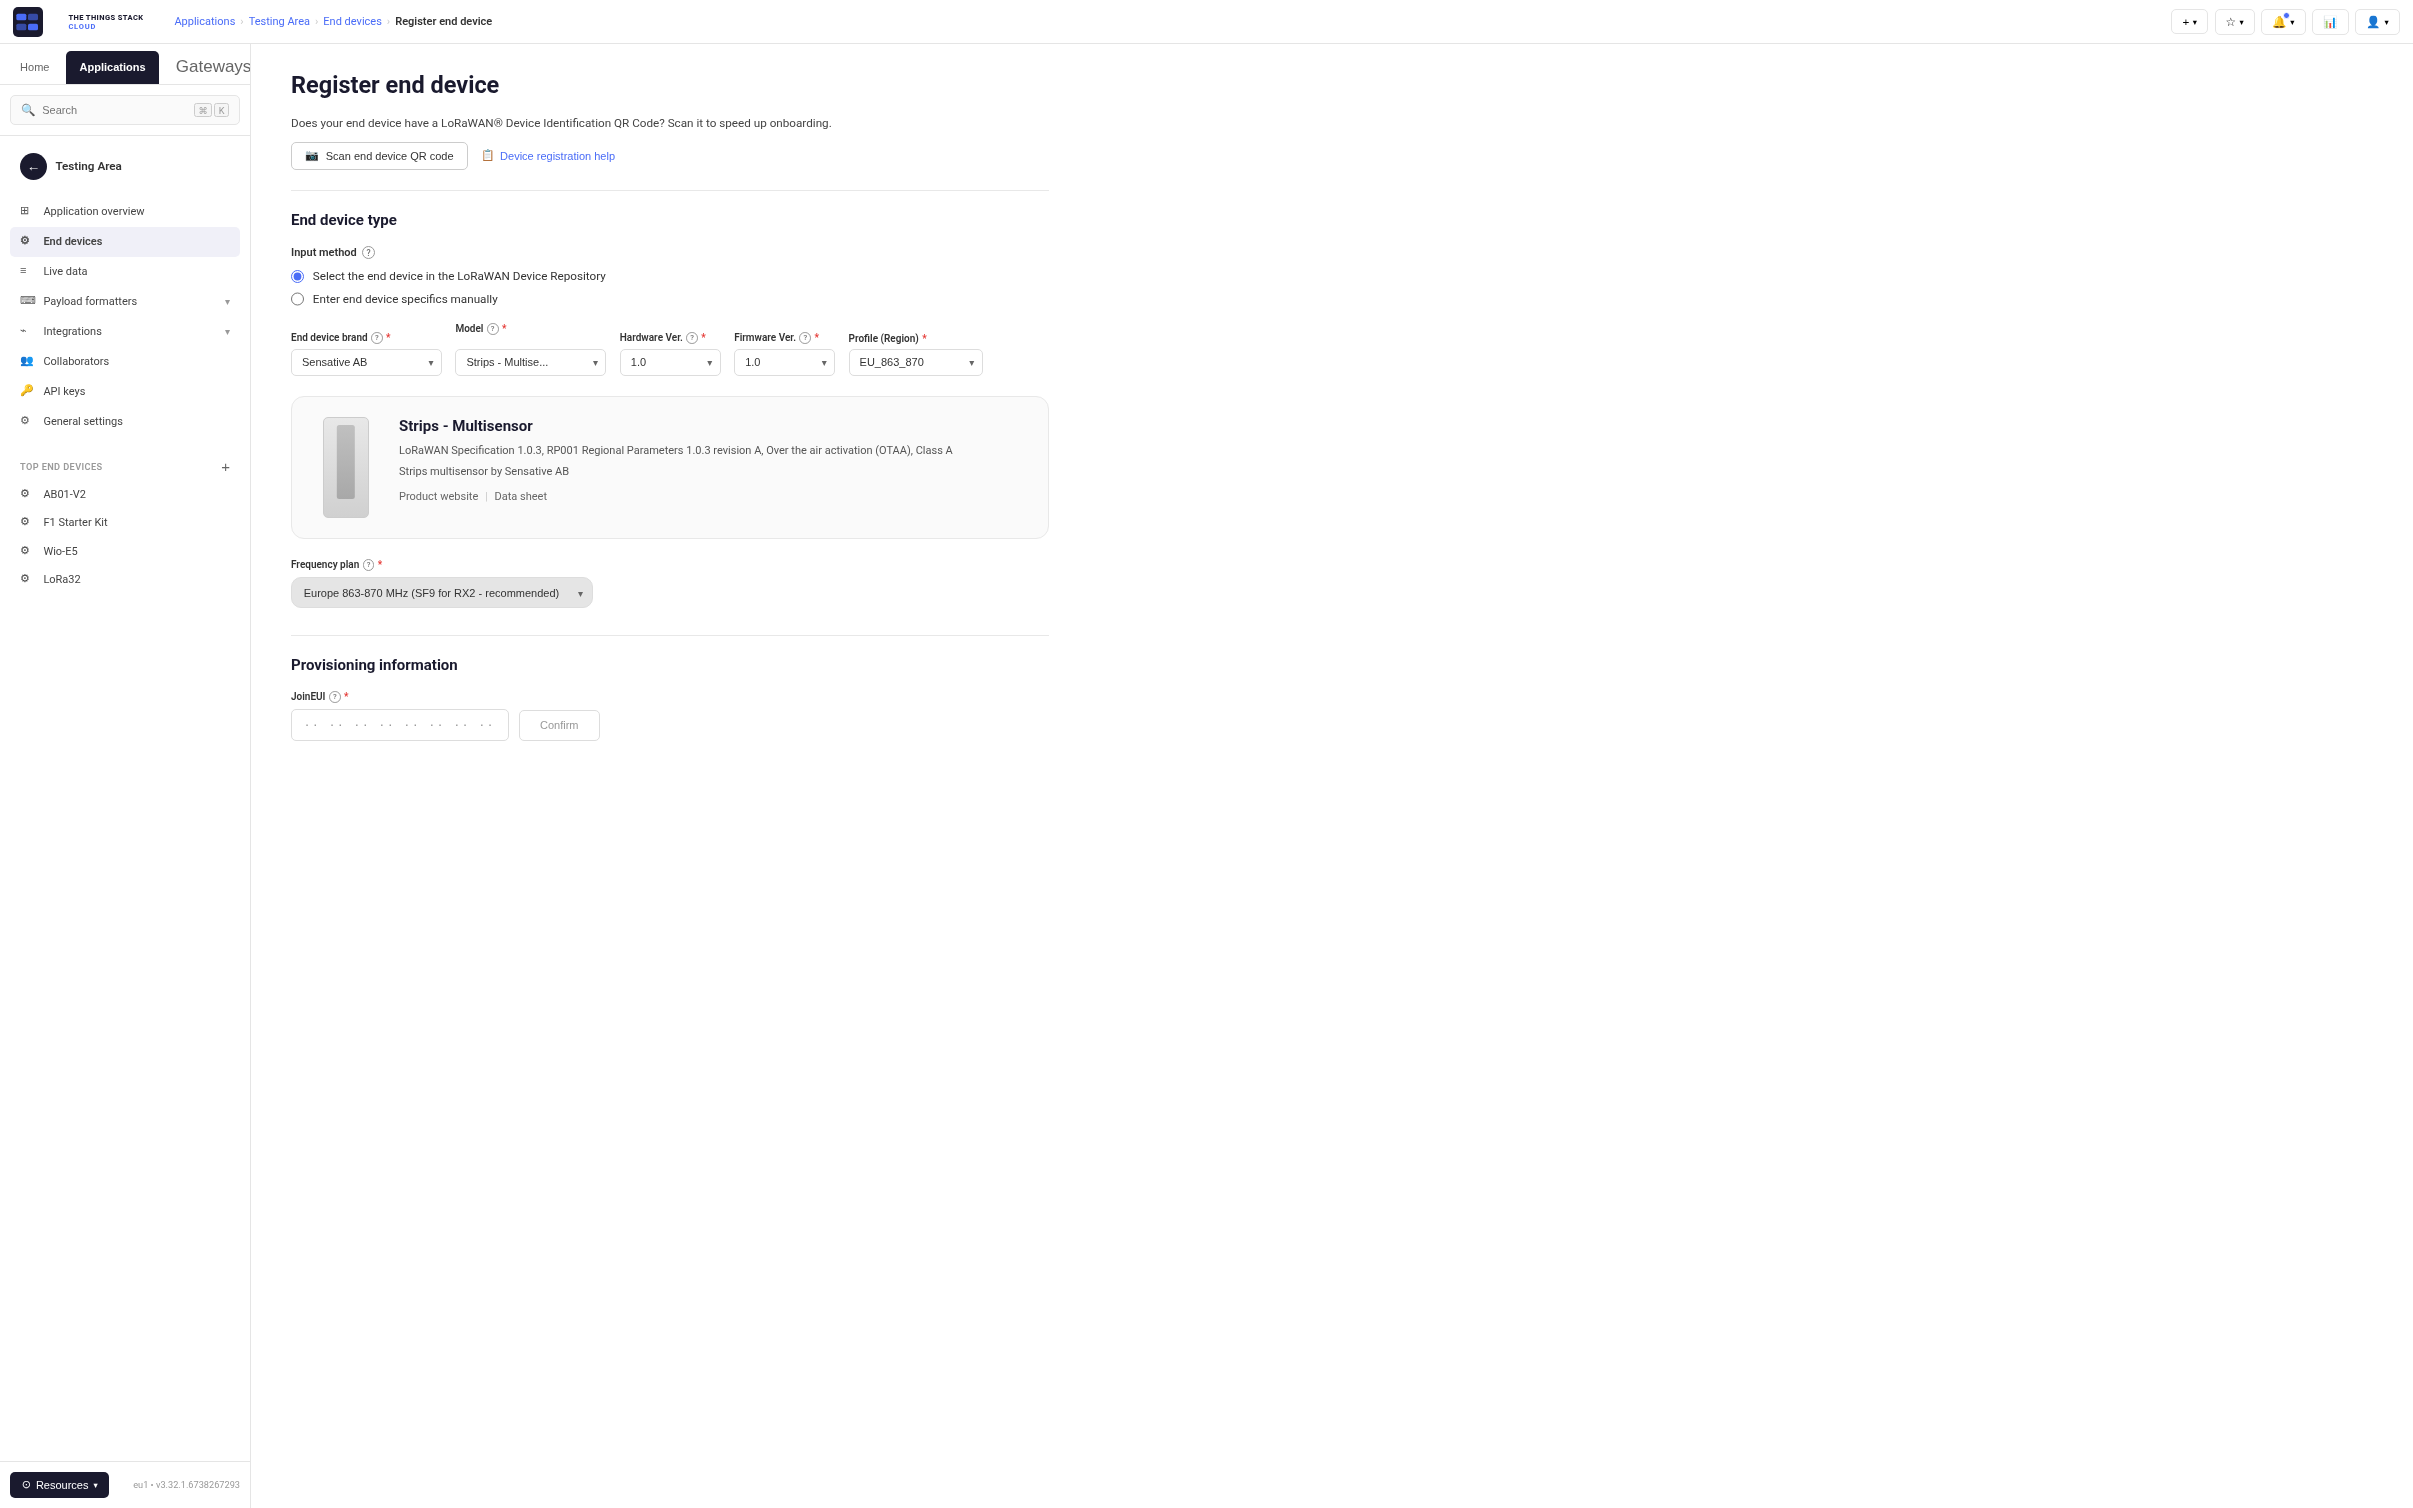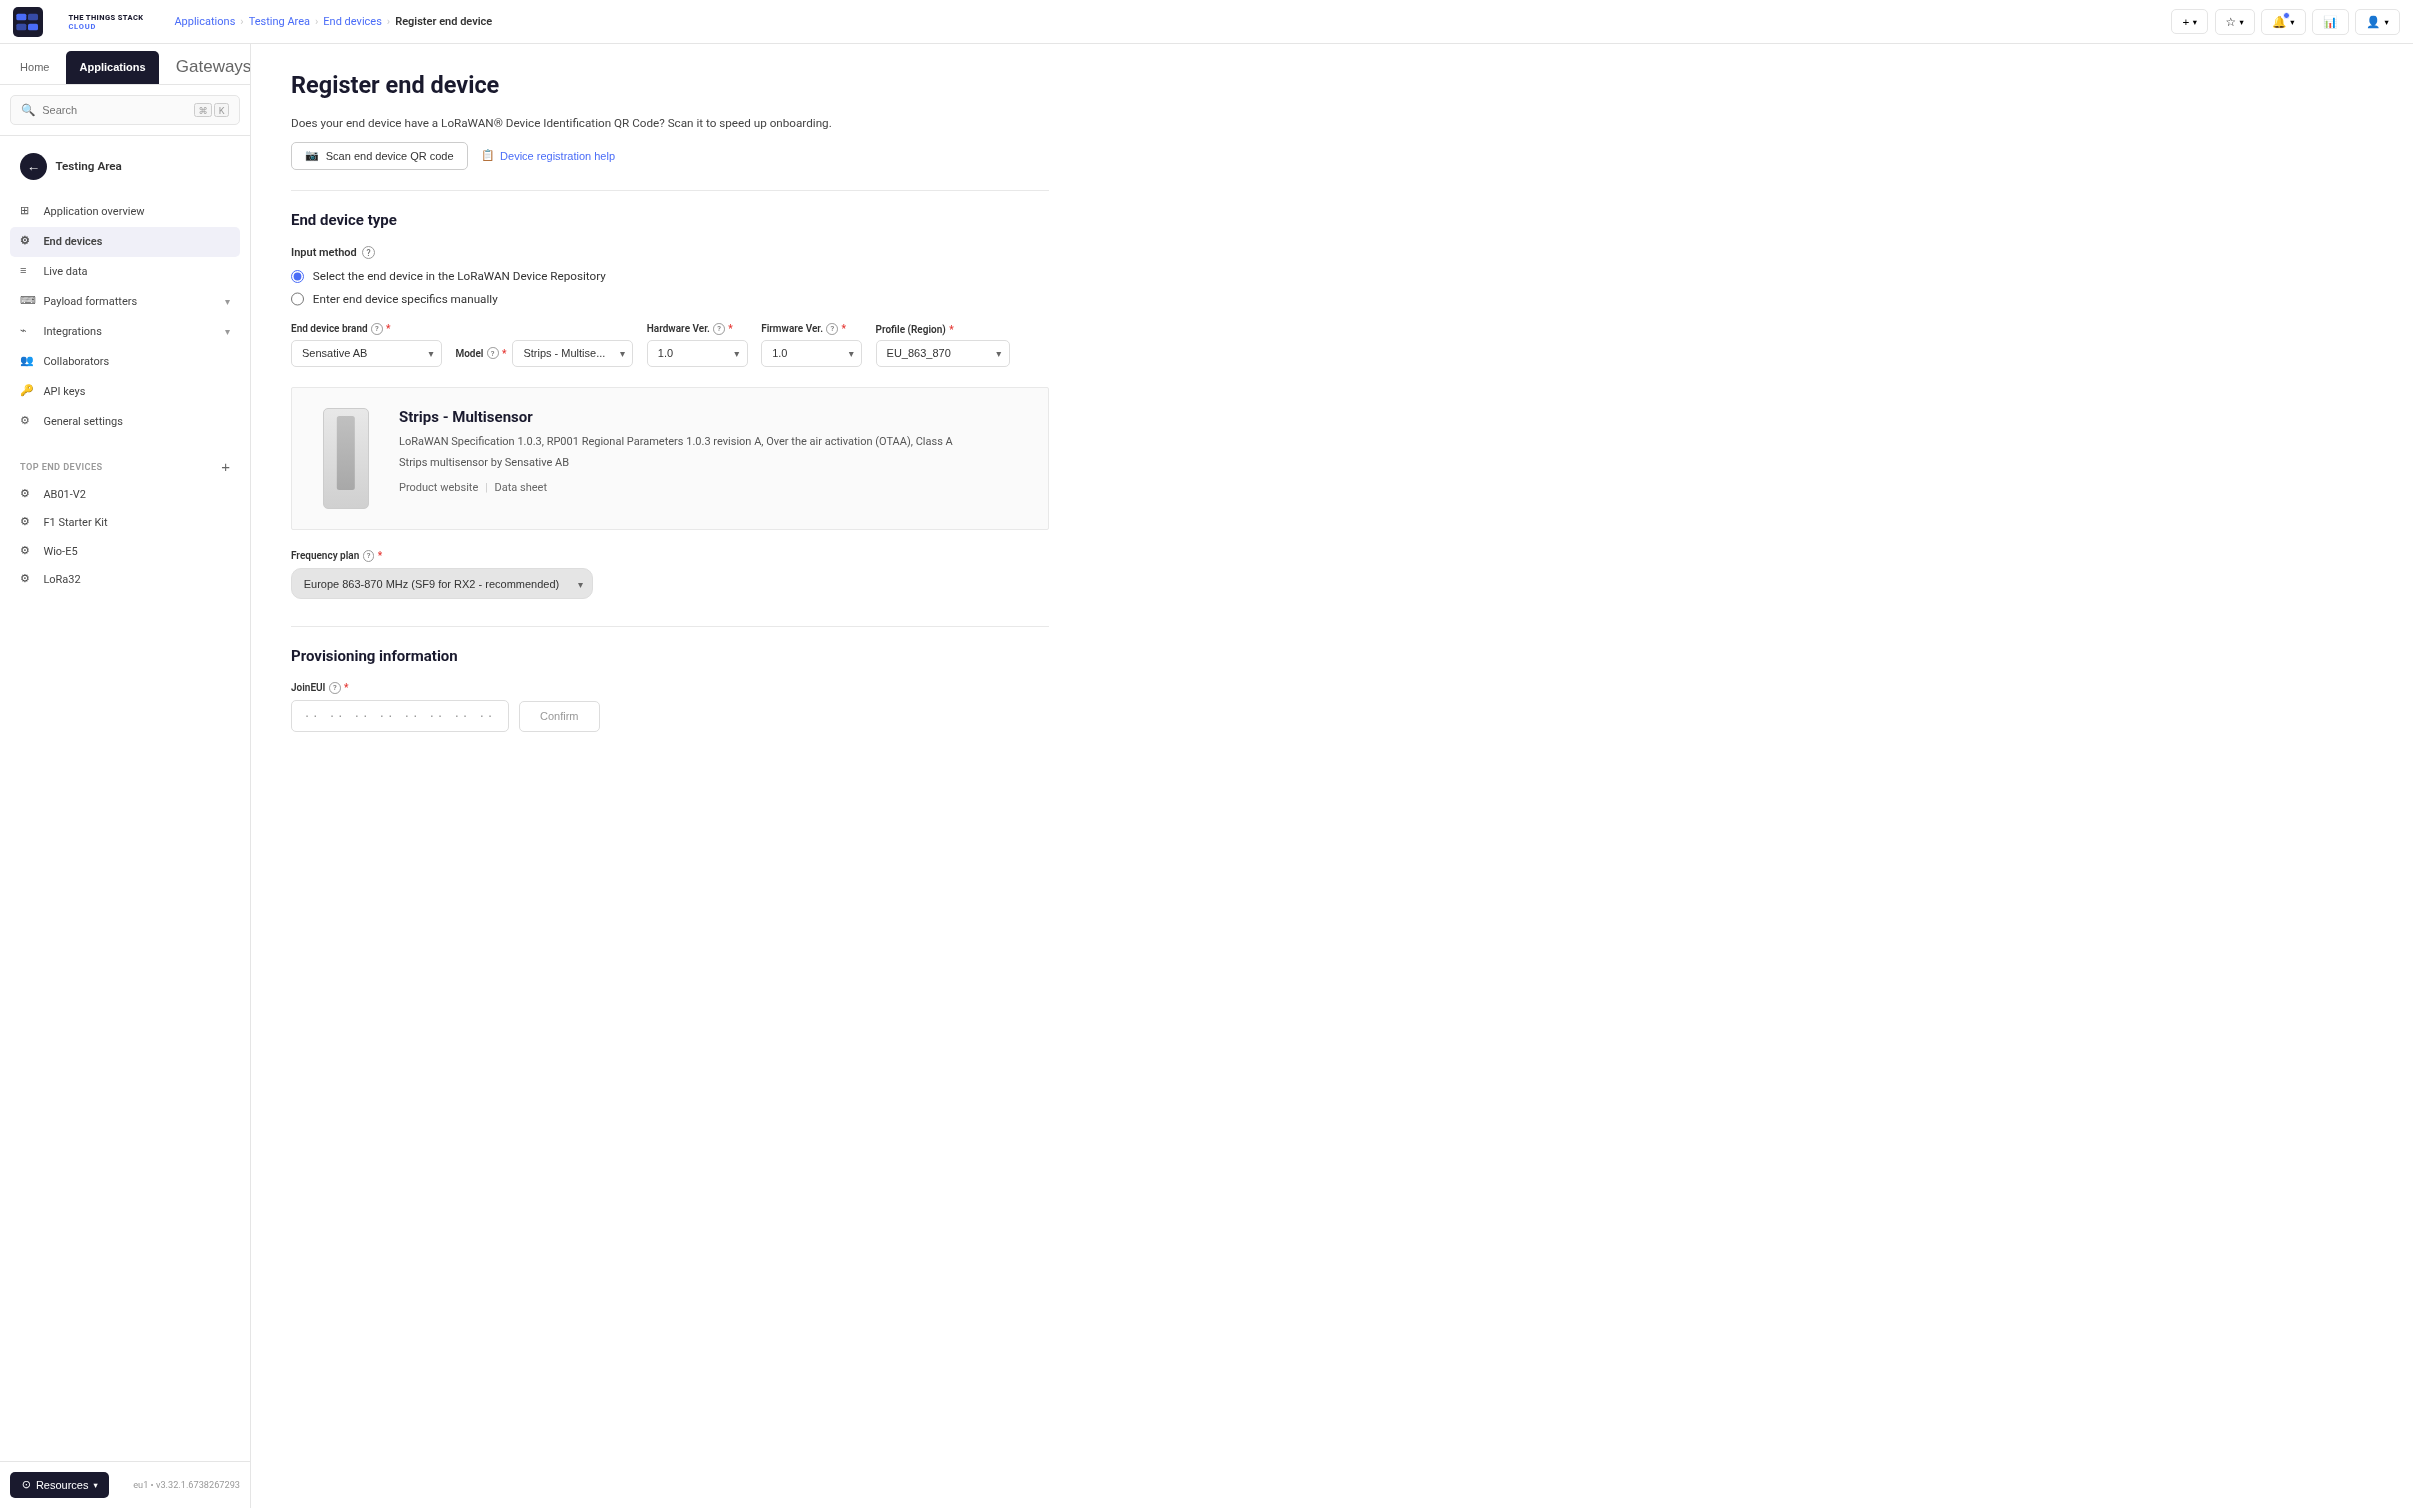--- a/index.html
+++ b/index.html
@@ -208,21 +208,21 @@
               <span style="color:#e53935;">*</span>
             </div>
             <div style="position:relative;">
               <select style="appearance:none; width:100%; padding:6.7px 27px 6.7px 10px; border:0.8px solid #ddd; border-radius:5px; background:#fff; font-size:11px; color:#333; cursor:pointer; outline:none;">
                 <option>Sensative AB</option>
               </select>
               <span style="position:absolute; right:8.4px; top:50%; transform:translateY(-50%); color:#666; pointer-events:none; font-size:10px;">▾</span>
             </div>
           </div>
 
-          <div style="display:flex; gap:6px; min-width:151px;">
+          <div style="display:flex; flex-direction:column; gap:14px; min-width:151px;">
             <div style="font-size:10px; font-weight:600; color:#333; display:flex; align-items:center; gap:3.4px;">
               <span>Model</span>
               <span style="width:11.7px; height:11.7px; border-radius:50%; border:0.8px solid #999; display:inline-flex; align-items:center; justify-content:center; font-size:7.5px; color:#777; cursor:pointer;">?</span>
               <span style="color:#e53935;">*</span>
             </div>
             <div style="position:relative;">
               <select style="appearance:none; width:100%; padding:6.7px 27px 6.7px 10px; border:0.8px solid #ddd; border-radius:5px; background:#fff; font-size:11px; color:#333; cursor:pointer; outline:none;">
                 <option>Strips - Multise...</option>
               </select>
               <span style="position:absolute; right:8.4px; top:50%; transform:translateY(-50%); color:#666; pointer-events:none; font-size:10px;">▾</span>
@@ -264,21 +264,21 @@
             </div>
             <div style="position:relative;">
               <select style="appearance:none; width:100%; padding:6.7px 27px 6.7px 10px; border:0.8px solid #ddd; border-radius:5px; background:#fff; font-size:11px; color:#333; cursor:pointer; outline:none;">
                 <option>EU_863_870</option>
               </select>
               <span style="position:absolute; right:8.4px; top:50%; transform:translateY(-50%); color:#666; pointer-events:none; font-size:10px;">▾</span>
             </div>
           </div>
         </div>
 
-        <div style="display:flex; gap:20px; padding:20px; border:0.8px solid #e8e8e8; border-radius:2px; margin-bottom:20px; background:#fafafa;">
+        <div style="display:flex; gap:20px; padding:20px; border:0.8px solid #e8e8e8; border-radius:13px; margin-bottom:20px; background:#fafafa;">
           <div style="width:67px; flex-shrink:0; display:flex; align-items:center; justify-content:center;">
             <div style="width:46px; height:101px; background: linear-gradient(180deg, #e8e8e8 0%, #d0d0d0 100%); border-radius:5px; border:0.8px solid #ccc; position:relative; overflow:hidden;">
               <div style="position:absolute; top:6.7px; left:50%; transform:translateX(-50%); width:18.4px; height:74px; background:linear-gradient(180deg, #c0c0c0 0%, #a8a8a8 100%); border-radius:2.5px;"></div>
             </div>
           </div>
           <div style="flex:1;">
             <div style="font-size:15px; font-weight:700; color:#1a1a2e; margin-bottom:8.4px;">Strips - Multisensor</div>
             <div style="font-size:11px; color:#555; line-height:1.5; margin-bottom:5px;">LoRaWAN Specification 1.0.3, RP001 Regional Parameters 1.0.3 revision A, Over the air activation (OTAA), Class A</div>
             <div style="font-size:11px; color:#555; margin-bottom:11.7px;">Strips multisensor by Sensative AB</div>
             <div style="display:flex; align-items:center; gap:6.7px;">

